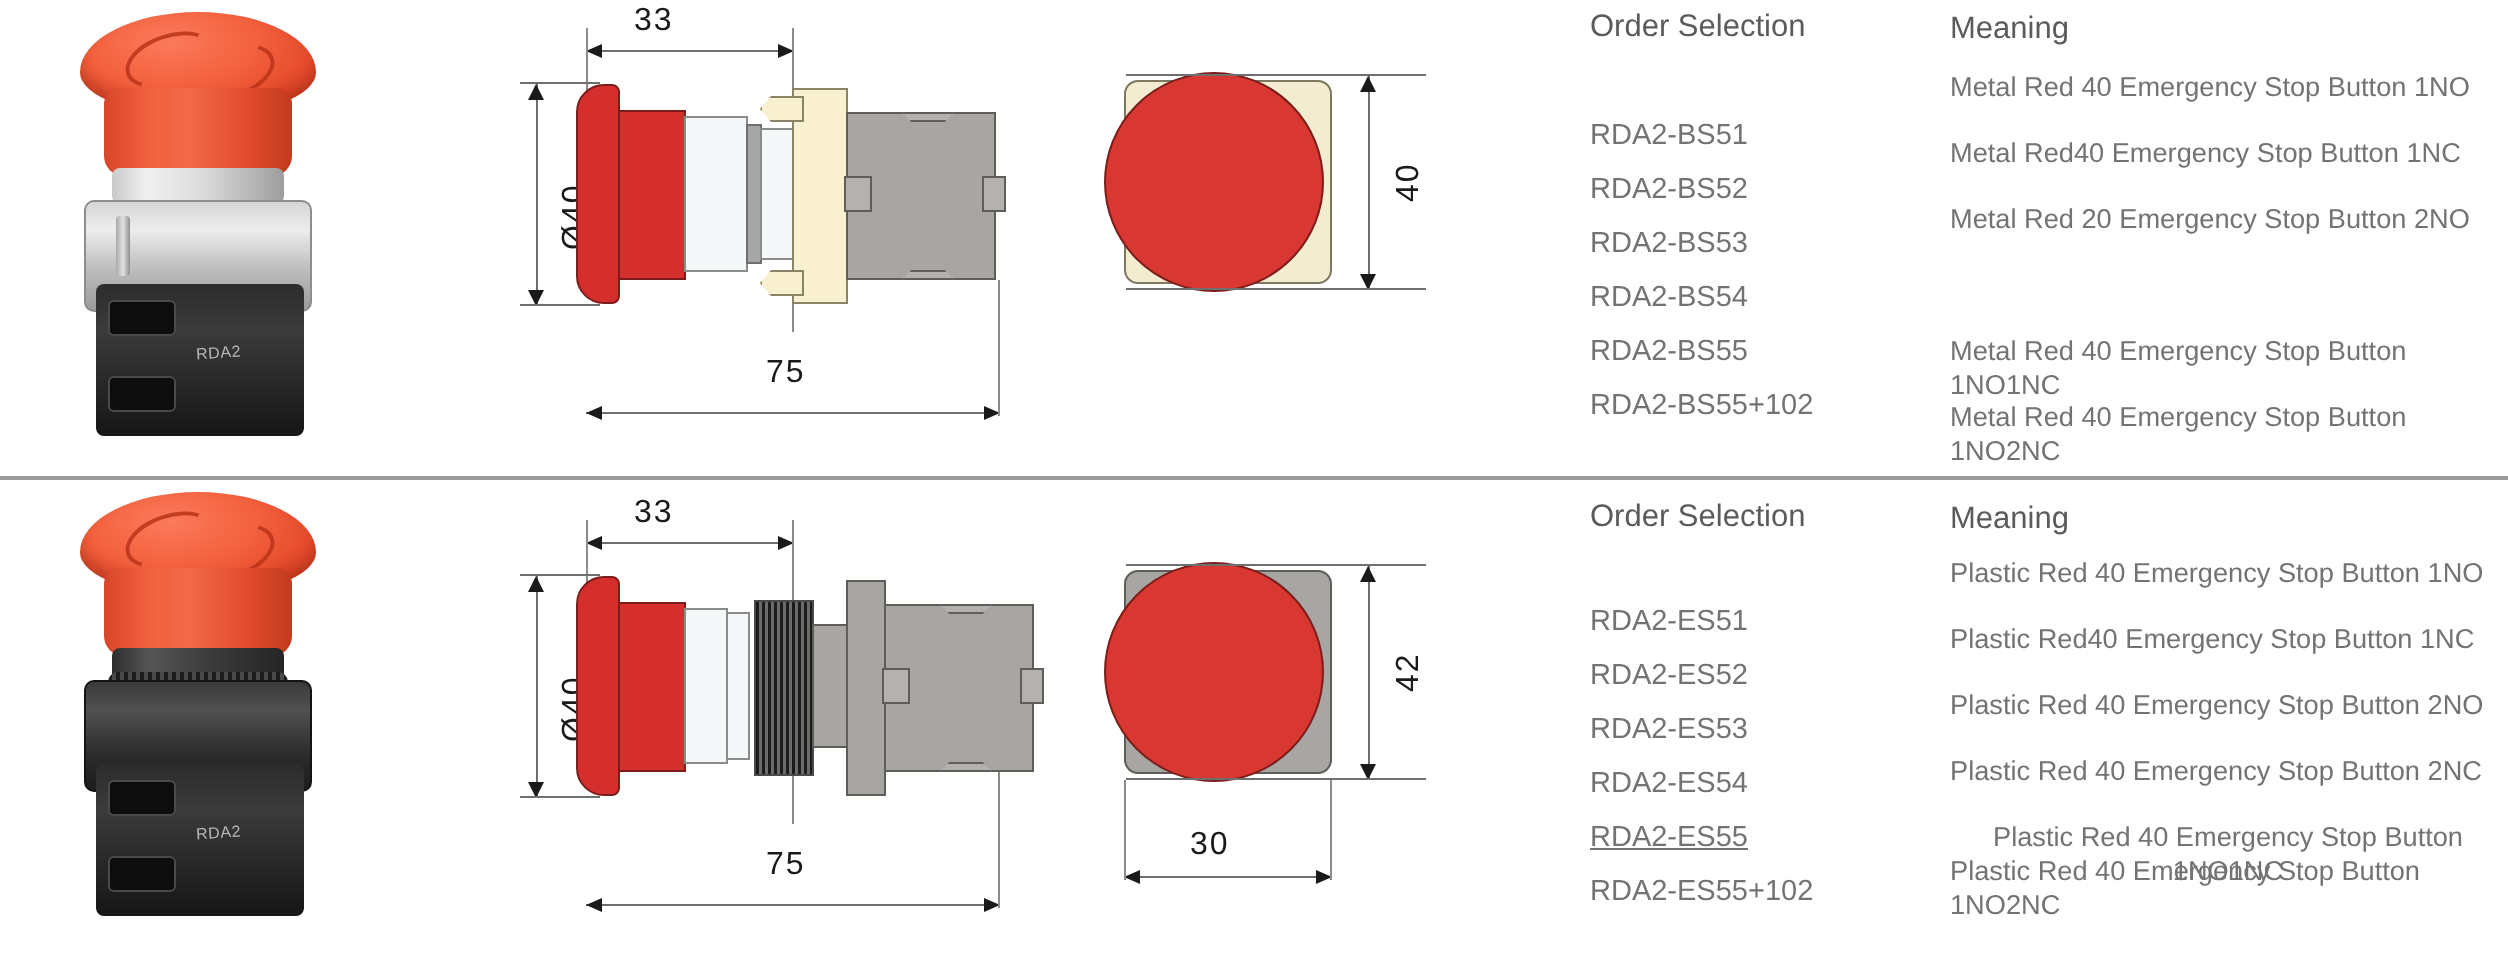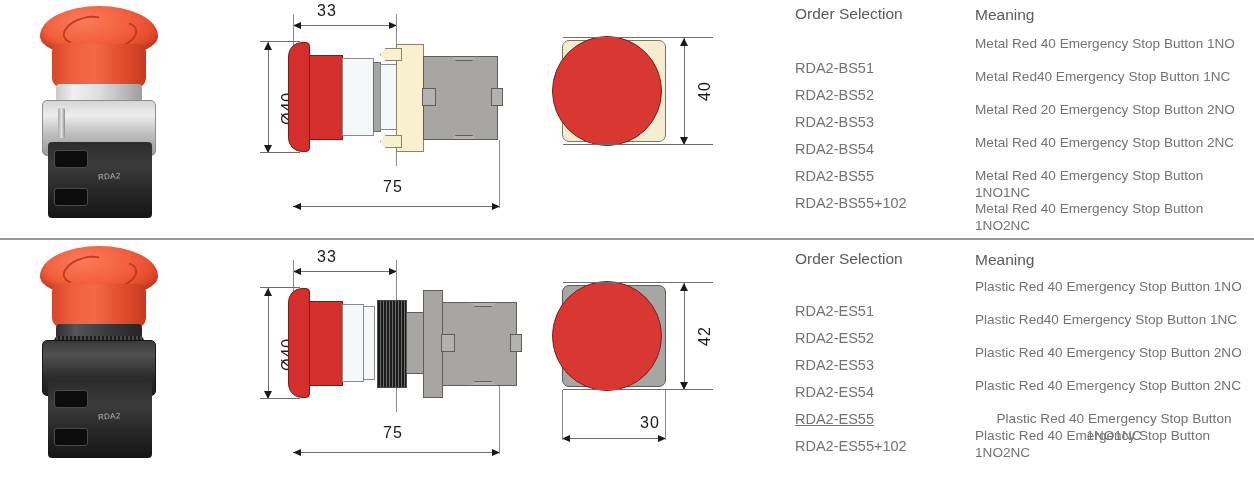--- a/index.html
+++ b/index.html
@@ -294,21 +294,20 @@
       <div class="order-item" style="top:60px;">RDA2-BS51</div>
       <div class="order-item" style="top:87px;">RDA2-BS52</div>
       <div class="order-item" style="top:114px;">RDA2-BS53</div>
       <div class="order-item" style="top:141px;">RDA2-BS54</div>
       <div class="order-item" style="top:168px;">RDA2-BS55</div>
       <div class="order-item" style="top:195px;">RDA2-BS55+102</div>
 
       <div class="meaning-item" style="top:36px;">Metal Red 40 Emergency Stop Button 1NO</div>
       <div class="meaning-item" style="top:69px;">Metal Red40 Emergency Stop Button 1NC</div>
       <div class="meaning-item" style="top:102px;">Metal Red 20 Emergency Stop Button 2NO</div>
-      <div class="meaning-item" style="top:135px;">Metal Red 40 Emergency Stop Button 2NC</div>
       <div class="meaning-item" style="top:168px;">Metal Red 40 Emergency Stop Button 1NO1NC</div>
       <div class="meaning-item" style="top:201px;">Metal Red 40 Emergency Stop Button 1NO2NC</div>
     </div>
   </div>
 
   <div class="divider"></div>
 
   <div class="row" id="row-plastic">
 
     <div class="photo-cell">
@@ -367,21 +366,21 @@
       <div class="fv-base gray" style="left:307px; top:45px; width:104px; height:102px;"></div>
       <div class="fv-circle" style="left:297px; top:41px; width:110px; height:110px;"></div>
 
       <div class="dim-text vert" style="left:441px; top:106px;">42</div>
       <div class="thin-line" style="left:429px; top:43px; width:1px; height:106px;"></div>
       <div class="thin-line" style="left:425px; top:43px; width:8px; height:8px; clip-path:polygon(50% 0,0 100%,100% 100%); background:#1a1a1a;"></div>
       <div class="thin-line" style="left:425px; top:142px; width:8px; height:8px; clip-path:polygon(50% 100%,0 0,100% 0); background:#1a1a1a;"></div>
       <div class="thin-line" style="left:308px; top:42px; width:150px; height:1px;"></div>
       <div class="thin-line" style="left:308px; top:149px; width:150px; height:1px;"></div>
 
-      <div class="dim-text" style="left:340px; top:174px;margin-left:45px;">30</div>
+      <div class="dim-text" style="left:340px; top:174px;">30</div>
       <div class="thin-line" style="left:307px; top:198px; width:104px; height:1px;"></div>
       <div class="thin-line" style="left:307px; top:195px; width:8px; height:7px; clip-path:polygon(0 50%,100% 0,100% 100%); background:#1a1a1a;"></div>
       <div class="thin-line" style="left:403px; top:195px; width:8px; height:7px; clip-path:polygon(100% 50%,0 0,0 100%); background:#1a1a1a;"></div>
       <div class="ext-line" style="left:307px; top:150px; height:50px;"></div>
       <div class="ext-line" style="left:410px; top:150px; height:50px;"></div>
     </div>
 
     <div class="table-cell">
       <div class="col-head order-col" style="top:10px;">Order Selection</div>
       <div class="col-head meaning-col" style="top:11px;">Meaning</div>

